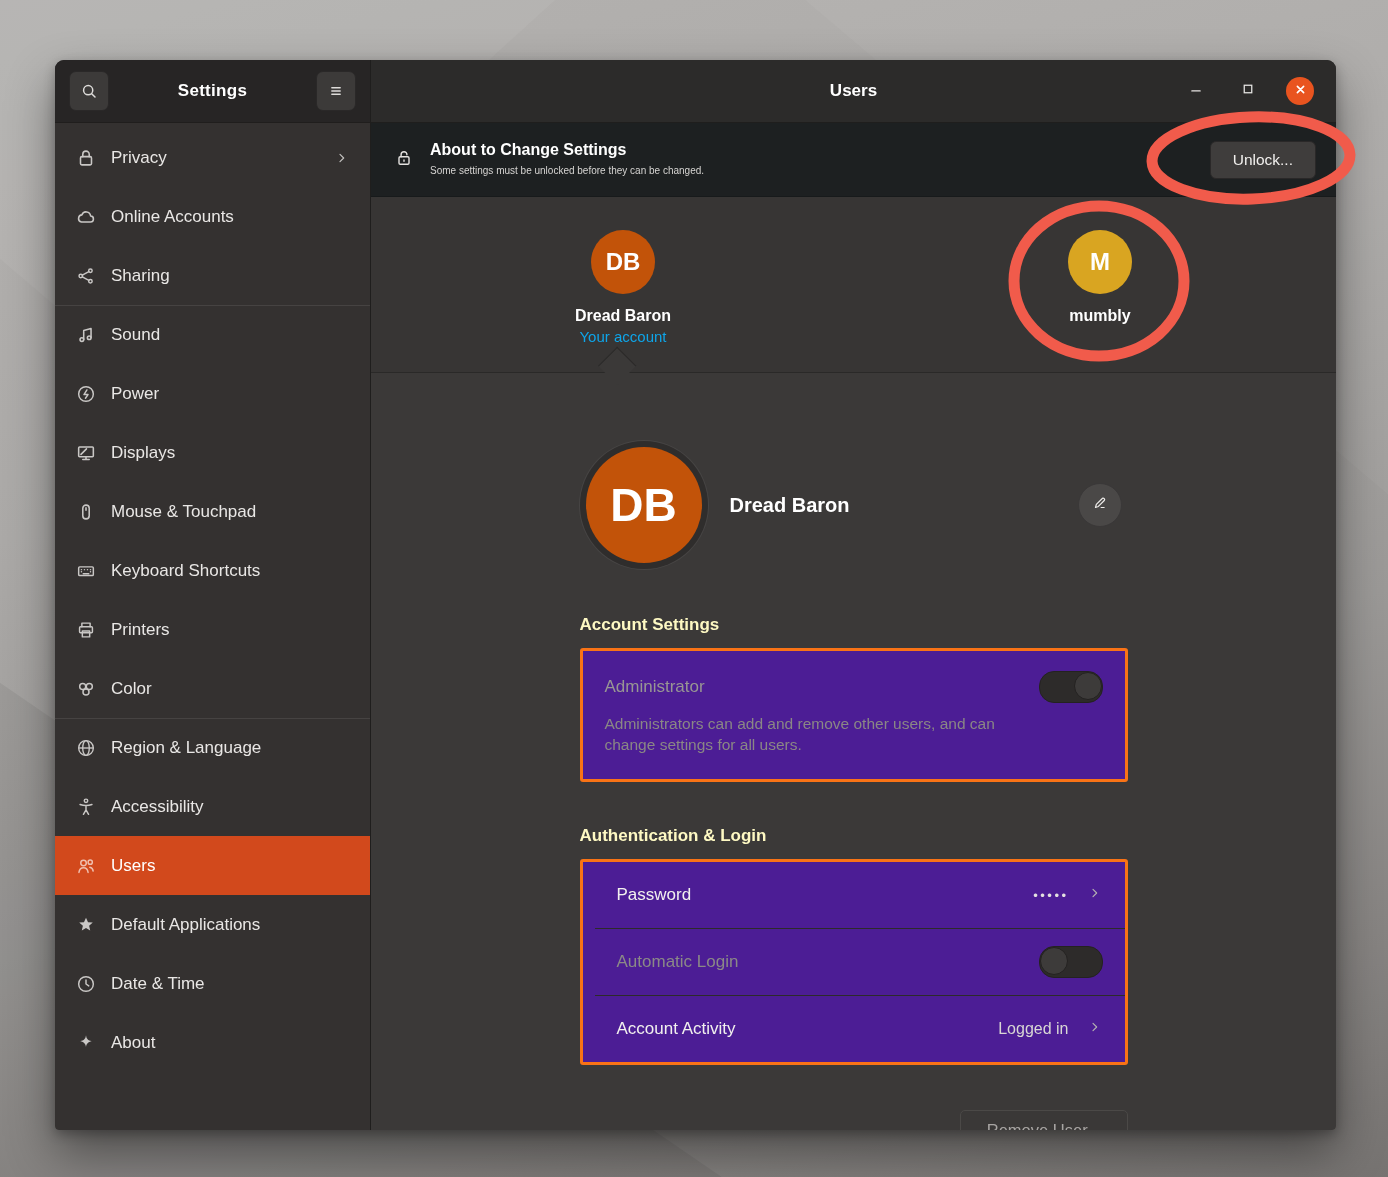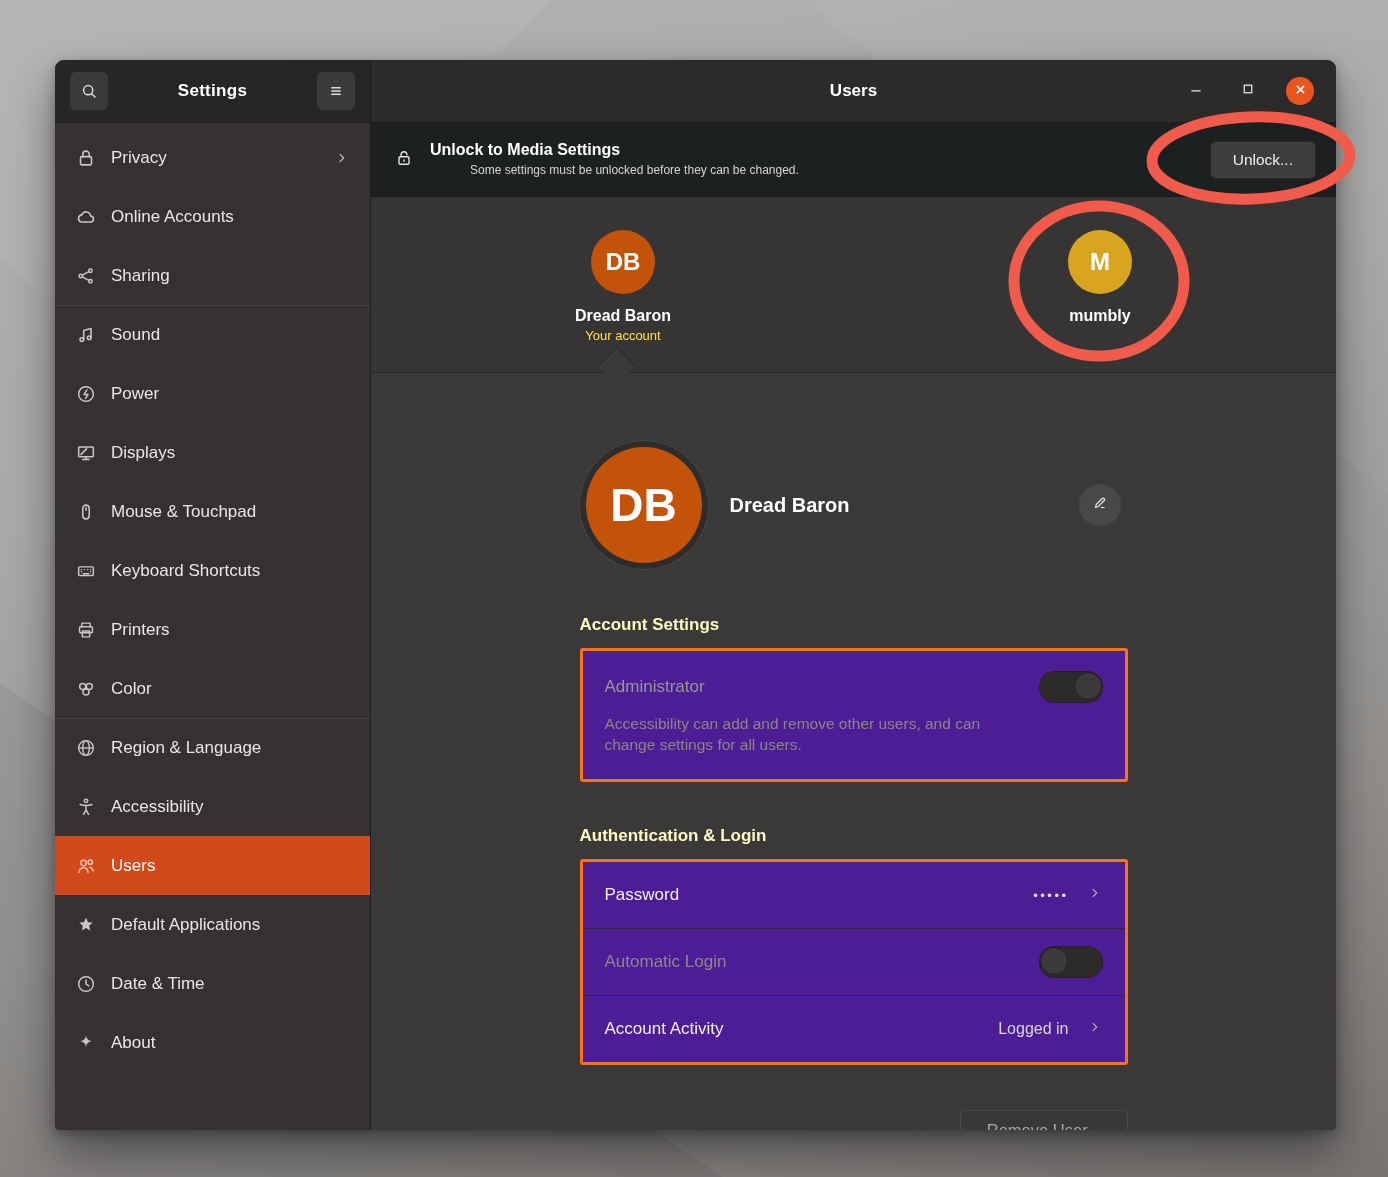--- a/index.html
+++ b/index.html
@@ -37,31 +37,31 @@
   #main-title{position:absolute;left:0;right:0;text-align:center;color:#ffffff;font-weight:bold;font-size:17px;}
   #win-controls{margin-left:auto;display:flex;align-items:center;gap:24px;padding-right:22px;z-index:2;}
   .wc{width:28px;height:28px;display:flex;align-items:center;justify-content:center;color:#e6e4e2;}
   .wc.close{background:#e9541f;border-radius:50%;color:#ffffff;}
 
   
   #banner{height:73px;flex:0 0 73px;background:#1d2021;display:flex;align-items:center;padding:0 20px 0 23px;gap:14px;border-bottom:1px solid #171a1b;}
   #banner .lockwrap{color:#e4e2e0;flex:0 0 22px;}
   #banner-texts{flex:1;min-width:0;}
   #banner-title{color:#ffffff;font-weight:bold;font-size:16px;line-height:21px;}
-  #banner-sub{color:#d6d4d2;font-size:12px;line-height:21px;margin-left:40px;}
+  #banner-sub{color:#d6d4d2;font-size:10px;line-height:21px;}
   #unlock-btn{background:#3f3d3c;border:1px solid #2a2828;color:#f2f0ee;font-size:15.5px;
     padding:9px 22px;border-radius:6px;font-family:inherit;}
 
   
   #carousel{height:175px;flex:0 0 175px;background:#373534;position:relative;border-bottom:1px solid #2a2928;}
   .caruser{position:absolute;top:33px;width:180px;margin-left:-90px;text-align:center;cursor:default;}
   .caruser .avatar{width:64px;height:64px;border-radius:50%;margin:0 auto;display:flex;align-items:center;justify-content:center;
     color:#ffffff;font-weight:bold;font-size:24px;}
   .caruser .uname{margin-top:13px;color:#ffffff;font-weight:bold;font-size:16px;}
-  .caruser .usub{margin-top:3px;color:#fde047;font-size:13px;}
+  .caruser .usub{margin-top:3px;color:#0ea5e9;font-size:15px;}
   #notch{position:absolute;left:252px;bottom:-1px;width:26px;height:26px;margin-left:-13px;
     background:#3b3938;transform:rotate(45deg) translateY(9px);border-left:1px solid #2a2928;border-top:1px solid #2a2928;}
 
   
   #content{flex:1;overflow:hidden;}
   #col{width:548px;margin:0 auto;}
   #profile-row{margin-top:66px;height:132px;display:flex;align-items:center;gap:28px;}
   #bigavatar{width:116px;height:116px;border-radius:50%;background:#c25309;color:#ffffff;font-weight:bold;font-size:46px;
     display:flex;align-items:center;justify-content:center;margin-left:6px;
     box-shadow:0 0 0 6px #2f2d2c,0 0 0 7px #474544;}
@@ -71,21 +71,21 @@
   .sect-title{margin-top:44px;color:#fef9c3;font-weight:bold;font-size:17px;}
   .card{margin-top:13px;background:#4c1d95;border:3px solid #f97316;border-radius:3px;}
   #admin-card{padding:20px 22px 24px 22px;}
   #admin-row{display:flex;align-items:center;justify-content:space-between;}
   #admin-label{color:#989694;font-size:17px;}
   #admin-desc{margin-top:10px;color:#8a8785;font-size:15.5px;line-height:21px;max-width:420px;}
   .toggle{width:62px;height:30px;border-radius:15px;background:#2d2b2a;border:1px solid #242221;position:relative;flex:0 0 62px;}
   .toggle .knob{width:28px;height:28px;border-radius:50%;background:#3d3b3a;border:1px solid #242221;position:absolute;top:0;box-sizing:border-box;}
   .toggle.on .knob{right:0;}
   .toggle.off .knob{left:0;}
-  .lrow{height:66px;display:flex;align-items:center;padding:0 22px;gap:12px;}
+  .lrow{height:66px;display:flex;align-items:center;padding:0 22px;gap:12px;margin-left:12px;}
   .lrow + .lrow{border-top:1px solid #2d2b2a;}
   .lrow .rlabel{flex:1;font-size:17px;color:#f2f0ee;}
   .lrow .rlabel.dim{color:#8b8987;}
   .rvalue{color:#d8d6d4;font-size:16px;}
   .rvalue.dots{letter-spacing:2.5px;font-size:13px;color:#e4e2e0;}
   .rchev{color:#b5b3b1;margin-left:6px;}
   #remove-row{margin-top:45px;display:flex;justify-content:flex-end;}
   #remove-btn{background:#3a3837;border:1px solid #4b4947;border-radius:5px;color:#a8a5a3;
     font-size:16.5px;padding:10px 26px;font-family:inherit;}
 
@@ -323,21 +323,21 @@
 
       <div id="banner">
         <span class="lockwrap">
           <svg width="20" height="20" viewBox="0 0 24 24" fill="none" stroke="currentColor" stroke-width="1.7" stroke-linecap="round" stroke-linejoin="round">
               <rect x="6" y="10.5" width="12" height="9" rx="1.5"></rect>
               <path d="M8.5 10.5V8a3.5 3.5 0 0 1 7 0"></path>
               <path d="M12 14.4v1.6"></path>
             </svg>
         </span>
         <div id="banner-texts">
-          <div id="banner-title">Unlock to Media Settings</div>
+          <div id="banner-title">About to Change Settings</div>
           <div id="banner-sub">Some settings must be unlocked before they can be changed.</div>
         </div>
         <button id="unlock-btn">Unlock...</button>
       </div>
 
       <div id="carousel">
         <div class="caruser" style="left:252px;">
           <div class="avatar" style="background:#c25309;">DB</div>
           <div class="uname">Dread Baron</div>
           <div class="usub">Your account</div>
@@ -366,21 +366,21 @@
           </div>
 
           <div class="sect-title">Account Settings</div>
           <div class="card" id="admin-card">
             <div id="admin-row">
               <div id="admin-label">Administrator</div>
               <div class="toggle on">
                   <div class="knob"></div>
                 </div>
             </div>
-            <div id="admin-desc">Accessibility can add and remove other users, and can change settings for all users.</div>
+            <div id="admin-desc">Administrators can add and remove other users, and can change settings for all users.</div>
           </div>
 
           <div class="sect-title">Authentication &amp; Login</div>
           <div class="card">
             <div class="lrow">
               <div class="rlabel">Password</div>
               <div class="rvalue dots">•••••</div>
               <span class="rchev"><svg width="16" height="16" viewBox="0 0 24 24" fill="none" stroke="currentColor" stroke-width="1.7" stroke-linecap="round" stroke-linejoin="round">
                     <path d="M9 6.5l5.5 5.5L9 17.5"></path>
                   </svg></span>

